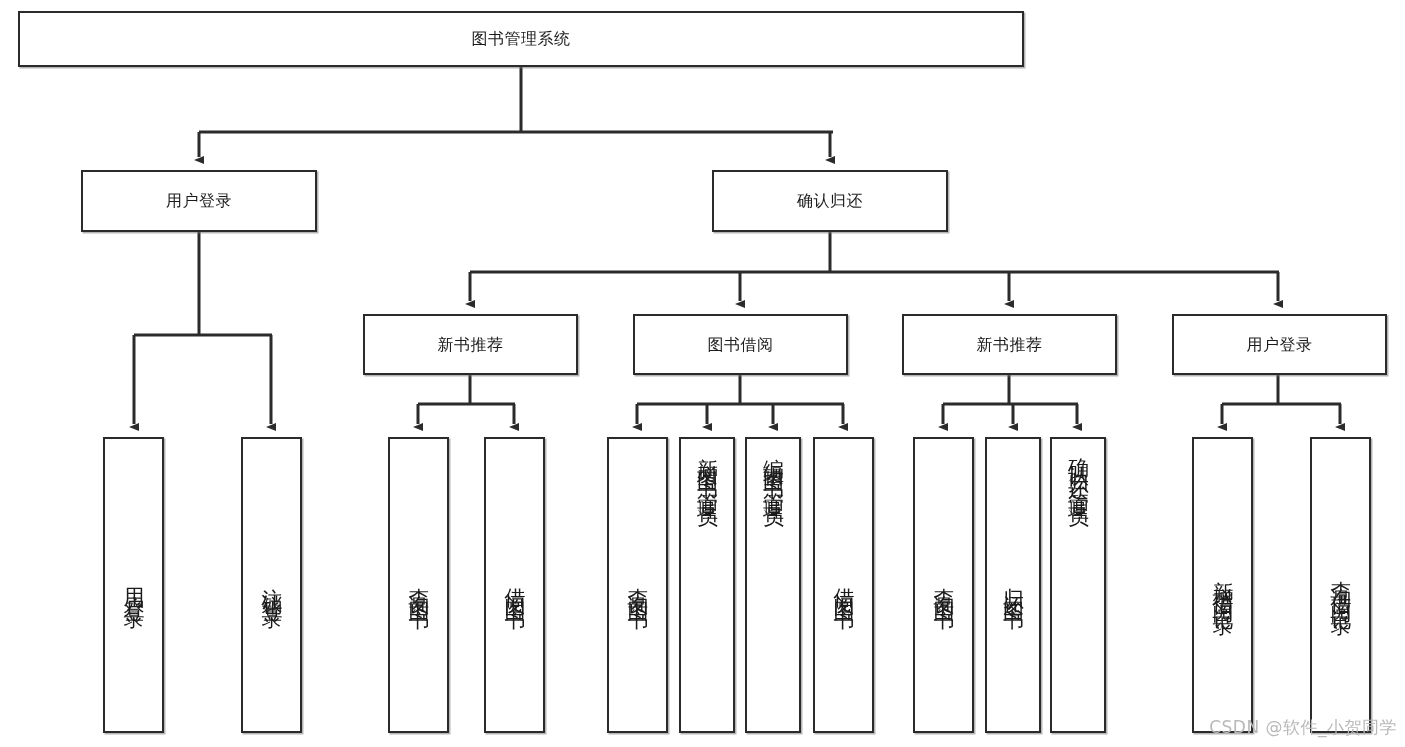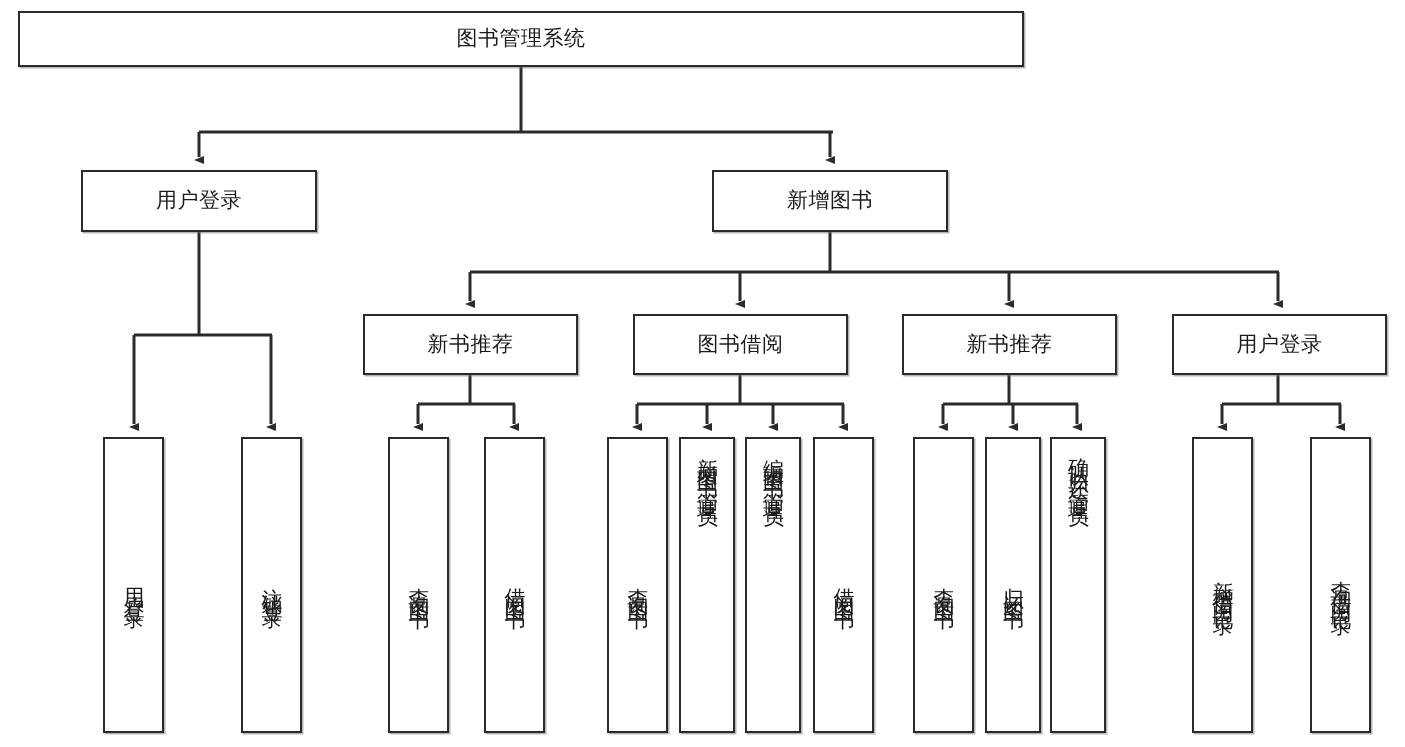--- a/index.html
+++ b/index.html
@@ -28,21 +28,21 @@
     position: absolute;
     box-sizing: border-box;
     background: #ffffff;
     border: 2.5px solid #2b2b2b;
     display: flex;
     align-items: center;
     justify-content: center;
     box-shadow: 1.5px 1.5px 0 rgba(120,120,120,0.55);
   }
   .node-label-h {
-    font-size: 21px;
+    font-size: 16px;
     color: #1b1b1b;
     letter-spacing: 0.5px;
     line-height: 1.1;
     white-space: nowrap;
     text-align: center;
   }
   .node-box.vertical {
     align-items: flex-start;
     justify-content: center;
     padding-top: 2px;
@@ -131,21 +131,21 @@
 
   <div class="node-box" id="node-root" style="left: 18px; top: 11px; width: 1006px; height: 56px;">
     <span class="node-label-h">图书管理系统</span>
   </div>
 
   <div id="nodes-layer">
       <div class="node-box" style="left: 81px; top: 170px; width: 236px; height: 62px;">
         <span class="node-label-h">用户登录</span>
       </div>
       <div class="node-box" style="left: 712px; top: 170px; width: 236px; height: 62px;">
-        <span class="node-label-h">新增图书</span>
+        <span class="node-label-h">确认归还</span>
       </div>
       <div class="node-box" style="left: 363px; top: 314px; width: 215px; height: 61px; justify-content: center;">
         <span class="node-label-h">新书推荐</span>
       </div>
       <div class="node-box" style="left: 633px; top: 314px; width: 215px; height: 61px;">
         <span class="node-label-h">图书借阅</span>
       </div>
       <div class="node-box" style="left: 902px; top: 314px; width: 215px; height: 61px;">
         <span class="node-label-h">新书推荐</span>
       </div>
@@ -186,13 +186,14 @@
         <span class="node-label-v">确认归还（管理员）</span>
       </div>
       <div class="node-box vertical centered" style="left: 1192px; top: 437px; width: 61px; height: 296px;">
         <span class="node-label-v">新增借阅记录</span>
       </div>
       <div class="node-box vertical centered" style="left: 1310px; top: 437px; width: 61px; height: 296px;">
         <span class="node-label-v">查询借阅记录</span>
       </div>
     </div>
 
+  <div id="watermark">CSDN @软件_小贺同学</div>
 </div>
 
 </body></html>

